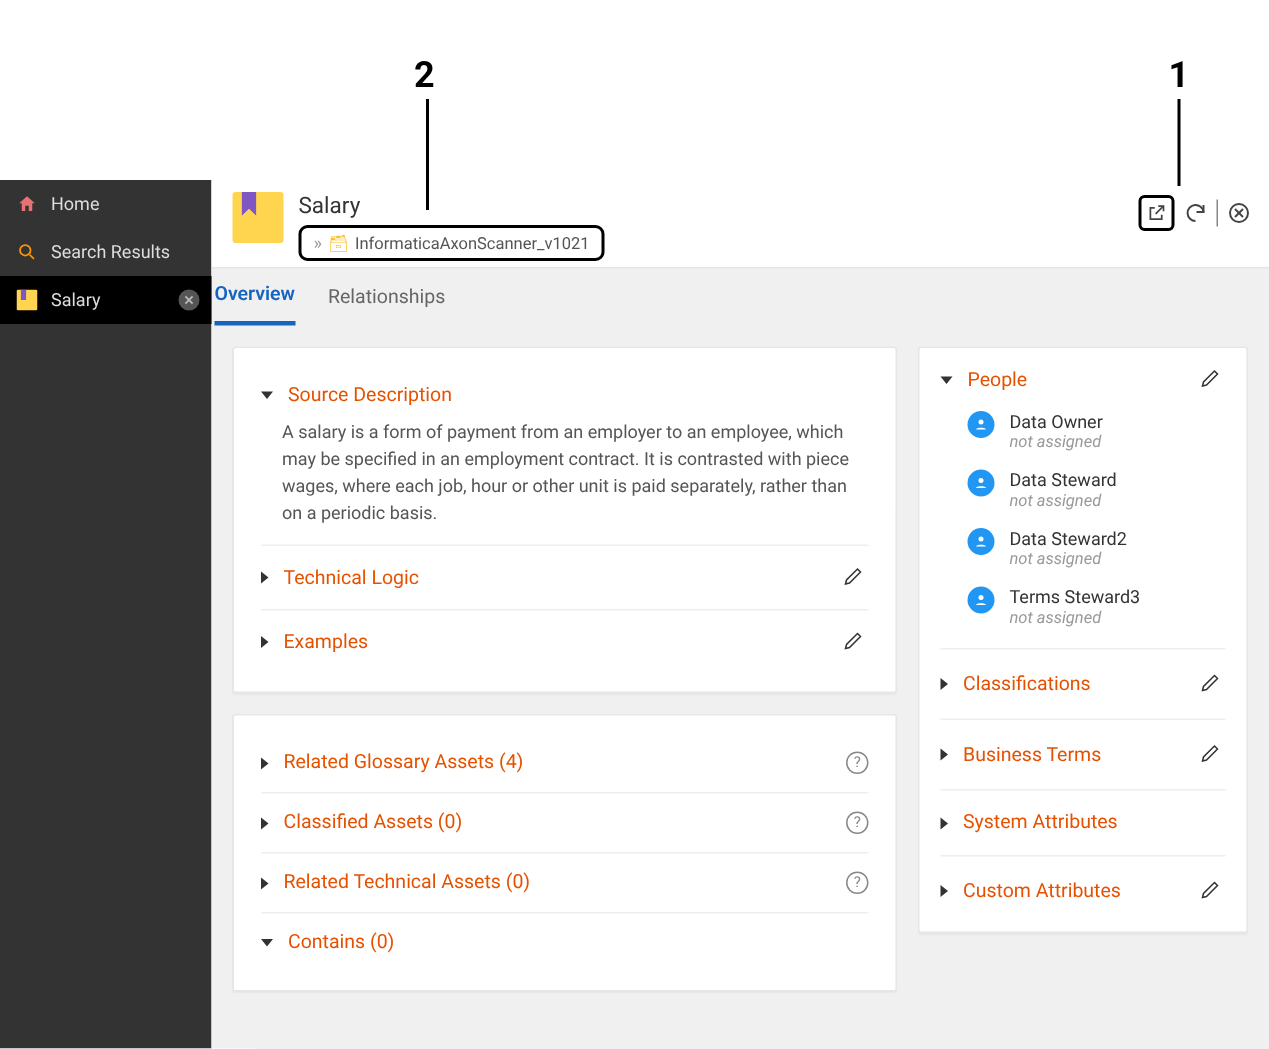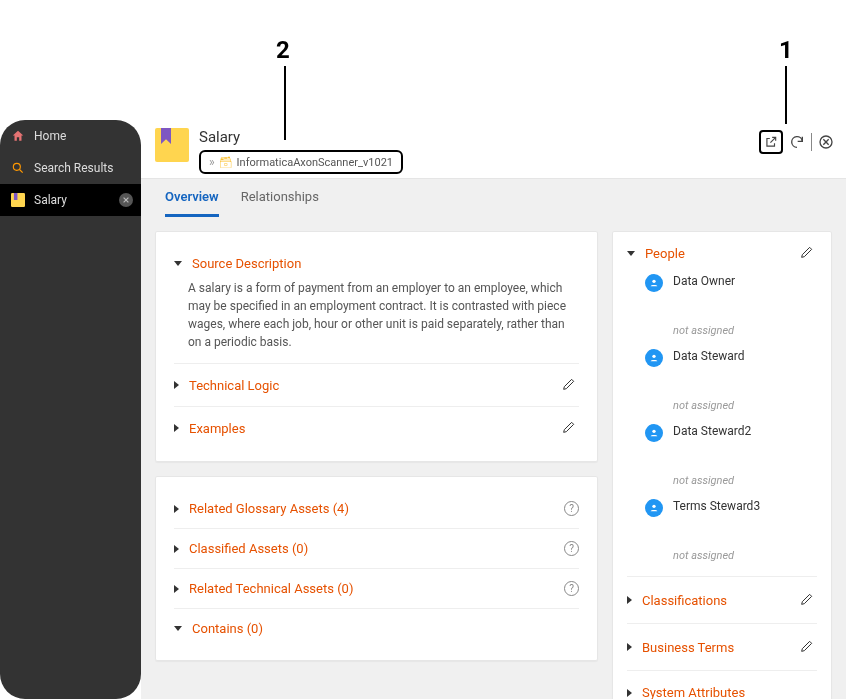--- a/index.html
+++ b/index.html
@@ -4,21 +4,21 @@
 <style>
   * { box-sizing: border-box; margin: 0; padding: 0; }
   body { font-family: -apple-system, BlinkMacSystemFont, "Segoe UI", Roboto, Arial, sans-serif; font-size: 13px; color: #333; background: #fff; width: 846px; height: 699px; position: relative; }
   
   .annotation { position: absolute; font-weight: 700; font-size: 24px; color: #000; z-index: 100; }
   .ann-line { position: absolute; background: #000; z-index: 99; }
   
   .app-container { position: absolute; top: 120px; left: 0; width: 846px; height: 579px; display: flex; background: #fff; }
   
   
-  .sidebar { width: 141px; background: #333; color: #ddd; flex-shrink: 0; border-radius: 25px; }
+  .sidebar { width: 141px; background: #333; color: #ddd; flex-shrink: 0; }
   .side-item { display: flex; align-items: center; padding: 8px 10px; font-size: 12px; cursor: pointer; position: relative; }
   .side-item.active { background: #000; }
   .side-item .icon { width: 16px; height: 16px; margin-right: 8px; display: flex; align-items: center; justify-content: center; flex-shrink: 0; }
   .side-item .close-x { position: absolute; right: 8px; width: 14px; height: 14px; border-radius: 50%; background: #555; display: flex; align-items: center; justify-content: center; font-size: 10px; color: #aaa; }
   
   
   .main { flex: 1; display: flex; flex-direction: column; background: #f0f0f0; overflow: hidden; }
   
   .header { background: #fff; padding: 8px 14px 4px; position: relative; }
   .header-row { display: flex; align-items: flex-start; }
@@ -27,21 +27,21 @@
   .title-block { flex: 1; }
   .entity-title { font-size: 15px; color: #333; }
   .breadcrumb-wrap { margin-top: 4px; border: 2px solid #000; border-radius: 6px; padding: 3px 8px; display: inline-flex; align-items: center; font-size: 11px; color: #555; }
   .breadcrumb-wrap .chev { color: #999; margin-right: 6px; letter-spacing: -2px; font-size: 12px; }
   .breadcrumb-wrap .db-icon { color: #fbc02d; margin-right: 4px; font-size: 11px; }
   .header-actions { display: flex; align-items: center; gap: 4px; position:absolute; right:10px; top:10px; }
   .h-act { width: 20px; height: 20px; display: flex; align-items: center; justify-content: center; cursor: pointer; color: #444; }
   .h-div { width: 1px; height: 18px; background: #888; }
   .open-box { border: 2px solid #000; border-radius: 4px; width: 24px; height: 24px; }
   
-  .tabs { background: #f0f0f0; border-top: 1px solid #e5e5e5; padding: 0 24px; display: flex; gap: 22px; }
+  .tabs { background: #f0f0f0; border-top: 1px solid #e5e5e5; padding: 0 2px; display: flex; gap: 22px; align-items: center; }
   .tab { padding: 10px 0; font-size: 13px; color: #666; cursor: pointer; }
   .tab.active { color: #1565c0; border-bottom: 3px solid #1565c0; font-weight: 600; }
   
   .content { flex: 1; overflow-y: auto; padding: 14px; display: flex; gap: 14px; }
   .col-left { flex: 1; display: flex; flex-direction: column; gap: 14px; }
   .col-right { width: 220px; display: flex; flex-direction: column; gap: 0; }
   
   .panel { background: #fff; border: 1px solid #e6e6e6; box-shadow: 0 1px 1px rgba(0,0,0,0.04); border-radius: 2px; padding: 12px 18px; }
   
   .sec { padding: 12px 0; border-bottom: 1px solid #eee; position: relative; }
@@ -55,21 +55,21 @@
   .info-icon { width: 15px; height: 15px; border: 1px solid #888; border-radius: 50%; display: inline-flex; align-items: center; justify-content: center; font-size: 10px; color: #888; margin-left: 8px; }
   .sec-body { padding: 8px 0 0 14px; color: #555; font-size: 12px; line-height: 1.5; }
   
   .ppl-sec { padding: 8px 0; border-bottom: 1px solid #eee; }
   .ppl-sec .sec-head { padding-bottom: 6px; }
   .person { display: flex; align-items: flex-start; padding: 6px 0 6px 18px; }
   .avatar { width: 18px; height: 18px; border-radius: 50%; background: #2196f3; display: flex; align-items: center; justify-content: center; margin-right: 10px; flex-shrink: 0; }
   .avatar svg { width: 10px; height: 10px; fill: #fff; }
   .person-info { display: flex; flex-direction: column; }
   .person-role { font-size: 12px; color: #333; }
-  .person-assign { font-size: 11px; color: #999; font-style: italic; margin-top: 36px; }
+  .person-assign { font-size: 11px; color: #999; font-style: italic; }
   
   .right-sec { padding: 14px 0; border-bottom: 1px solid #eee; }
   .right-sec:last-child { border-bottom: none; }
   .right-sec .sec-head { }
   
   
   .content::-webkit-scrollbar { width: 8px; }
 </style>
 </head>
 <body>

